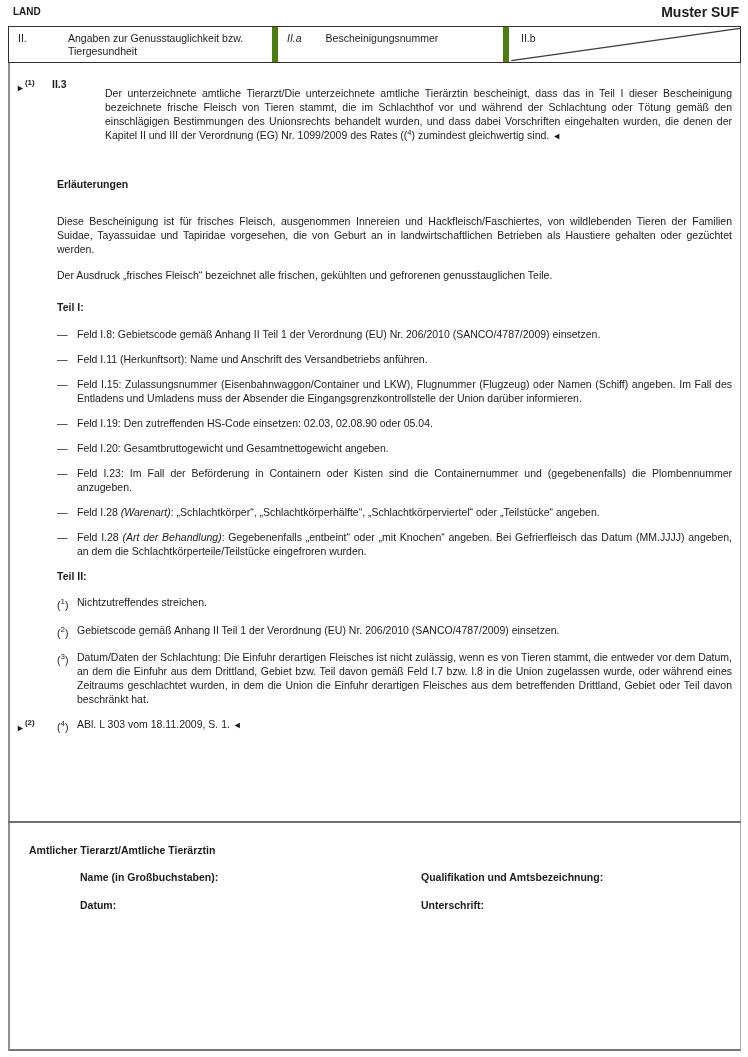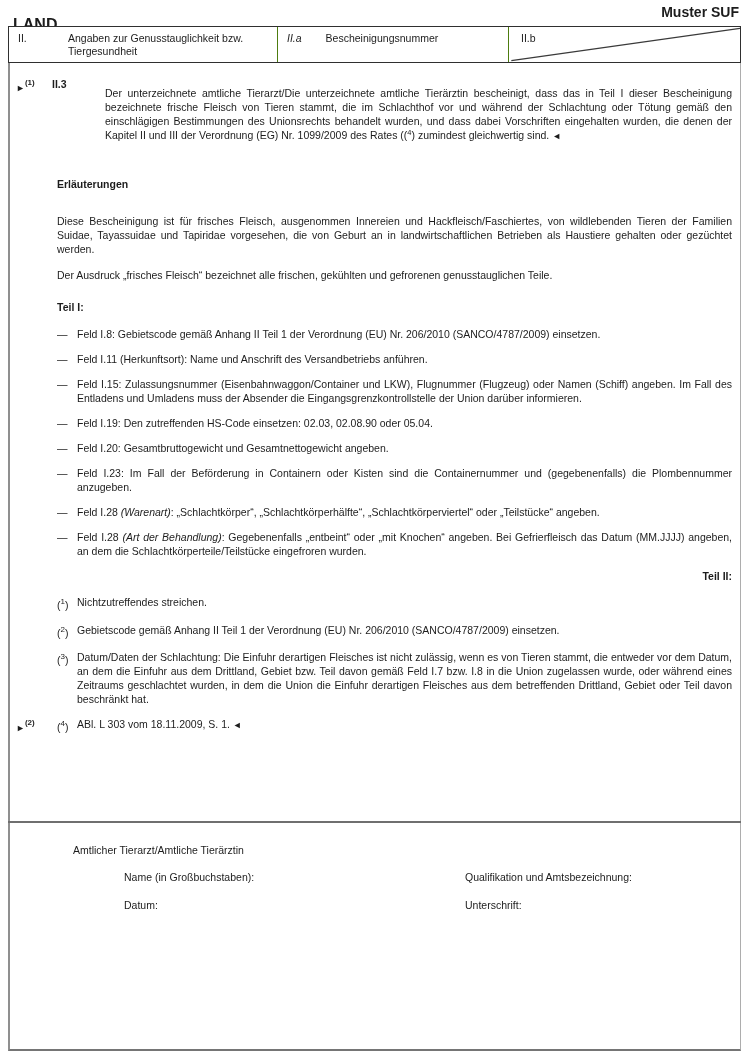--- a/index.html
+++ b/index.html
@@ -5,58 +5,58 @@
   html,body{margin:0;padding:0;background:#ffffff;}
   #page{
     position:relative;width:748px;height:1057px;background:#ffffff;overflow:hidden;
     font-family:"Liberation Sans","DejaVu Sans",sans-serif;
     font-size:10.5px;line-height:14px;color:#1c1c1c;
   }
   .bold{font-weight:bold;}
   i{font-style:italic;}
   p{margin:0;}
   .just{text-align:justify;}
-  .land{position:absolute;left:13px;top:18px;font-weight:bold;font-size:16px;}
+  .land{position:absolute;left:13px;top:5px;font-weight:bold;font-size:10px;}
   .muster{position:absolute;right:9px;top:5px;font-weight:bold;font-size:14px;}
 
   .outer{position:absolute;left:8px;top:26px;width:733px;height:1025px;box-sizing:border-box;
     border-left:2px solid #8f8f8f;border-right:1px solid #adadad;border-bottom:2px solid #757575;}
 
   .htable{position:absolute;left:8px;top:26px;width:733px;height:37px;box-sizing:border-box;
     border:1px solid #2f2f2f;display:grid;grid-template-columns:269px 231px auto;background:#fff;}
   .hcell{box-sizing:border-box;padding:5px 4px 0 9px;position:relative;line-height:13px;}
-  .hc-divider{border-right:1px solid #4d7c0f;}
+  .hc-divider{border-right:6px solid #4d7c0f;}
   .c1{display:flex;}
   .c1 .hcode{width:50px;flex:none;}
   .c1 .hlabel{width:196px;}
   .c2 .hcode{margin-right:24px;font-style:italic;}
   .c3 .hcode{margin-left:3px;}
   .diag{position:absolute;left:0;top:0;width:100%;height:100%;}
 
   .content{position:absolute;left:9px;top:63px;width:731px;box-sizing:border-box;padding:14px 8px 0 48px;}
   .sec-row{display:grid;grid-template-columns:36px 53px 1fr;margin-left:-41px;}
   .tri{font-size:9px;}
   .msup{font-size:8px;font-weight:bold;position:relative;top:-1px;}
   sup.fnref{font-size:7.5px;line-height:0;}
   .secbody p{margin-top:9px;}
   .h-erl{margin-top:34px;}
   .p1{margin-top:23px;}
   .p2{margin-top:12px;}
   .h-t1{margin-top:18px;}
   .list{margin-top:13px;}
   .li{display:grid;grid-template-columns:20px 1fr;margin-bottom:11px;}
-  .h-t2{margin-top:8px;text-align:right;}
+  .h-t2{margin-top:8px;}
   .fnlist{margin-top:12px;}
   .fn{display:grid;grid-template-columns:20px 1fr;margin-bottom:11px;position:relative;}
   .fnm sup{font-size:8px;position:relative;top:0px;}
   .fn4m{position:absolute;left:-41px;top:0;}
 
   .divider{position:absolute;left:8px;top:821px;width:733px;height:2px;background:#6f6f6f;}
 
-  .sign{position:absolute;left:9px;top:823px;width:731px;box-sizing:border-box;padding:20px 8px 0 64px;}
+  .sign{position:absolute;left:9px;top:823px;width:731px;box-sizing:border-box;padding:20px 8px 0 20px;font-weight:bold;}
   .srows{margin:13px 0 0 51px;}
   .srow{display:grid;grid-template-columns:341px 1fr;margin-bottom:14px;}
 </style>
 </head>
 <body>
 
 <div id="page">
 
   <div class="land">LAND</div>
   <div class="muster">Muster SUF</div>

